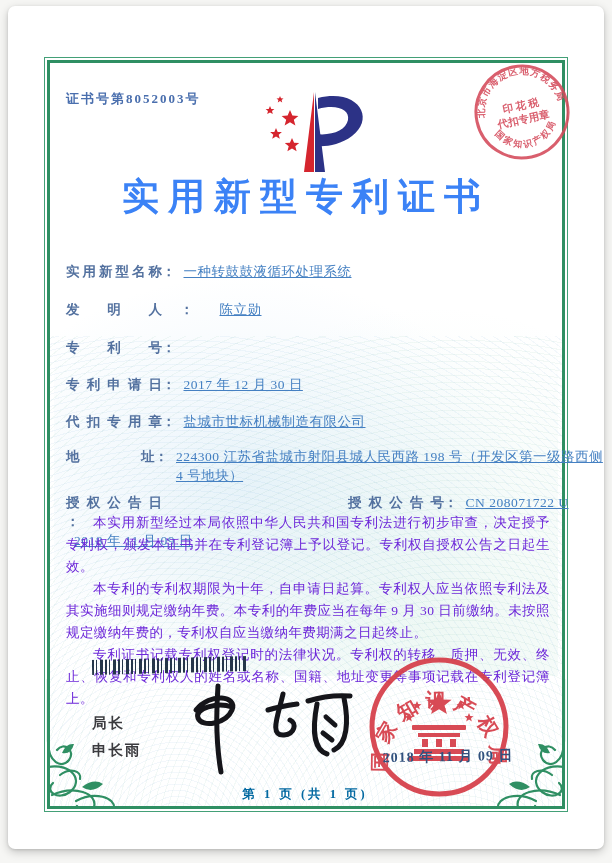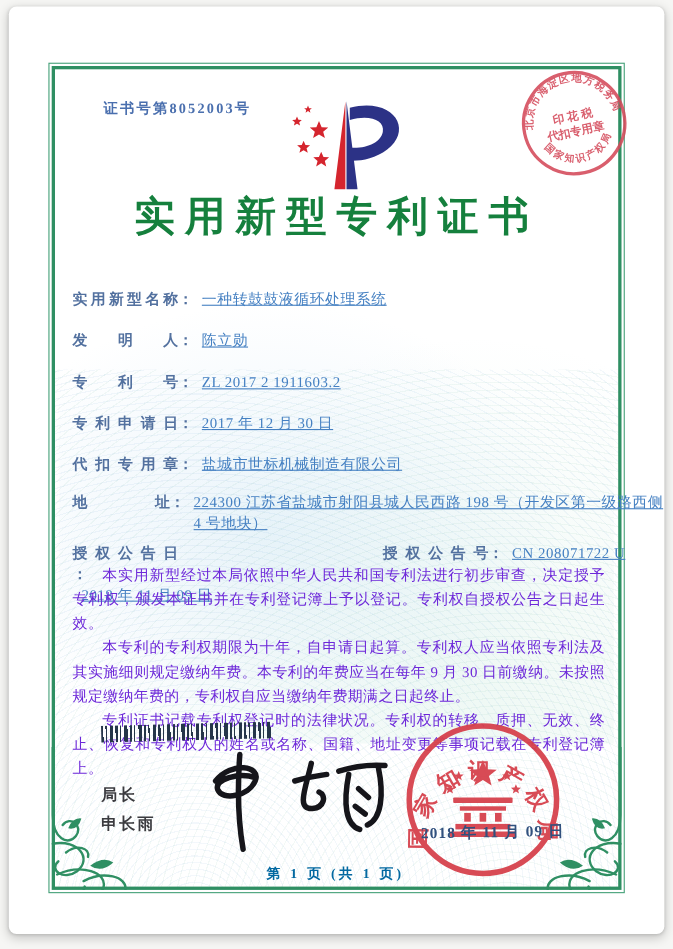--- a/index.html
+++ b/index.html
@@ -20,30 +20,30 @@
     background:
       repeating-radial-gradient(circle at 25% 105%, rgba(100,160,210,.10) 0 1px, transparent 1px 6px),
       repeating-radial-gradient(circle at 80% 115%, rgba(90,170,140,.09) 0 1px, transparent 1px 7px); }
 
   
   .frame-outer { position:absolute; left:36px; top:51px; right:36px; bottom:37px;
     border:1px solid #43a077; }
   .frame-inner { position:absolute; inset:2px; border:3px solid #2f8f63; }
 
   .cert-no { position:absolute; left:58px; top:84px; font-size:13px; letter-spacing:2px;
-    color:#4a6fae; font-weight:600;margin-left:28px; }
+    color:#4a6fae; font-weight:600; }
 
   
   .logo { position:absolute; left:238px; top:78px; }
 
   
   .stamp-top { position:absolute; left:464px; top:56px; transform:rotate(-12deg); opacity:.88; }
 
   .title { position:absolute; left:0; right:0; top:166px; text-align:center;
-    font-size:37px; font-weight:700; letter-spacing:9px; color:#15803d; }
+    font-size:37px; font-weight:700; letter-spacing:9px; color:#3b82f6; }
 
   
   .frow { position:absolute; display:flex; align-items:flex-start;
     font-size:13.5px; color:#4580c2; line-height:19px; }
   .flabel { display:inline-block; width:96px; text-align:justify; text-align-last:justify;
     color:#53719f; font-weight:600; }
   .colon { color:#53719f; font-weight:600; }
   .fvalue { margin-left:8px; letter-spacing:.5px;text-decoration:underline; }
   .addr-val { max-width:428px; }
 
@@ -150,29 +150,28 @@
       <text x="0" y="11" text-anchor="middle" font-size="10.5" font-weight="700" fill="#d4495a">代扣专用章</text>
     </svg>
 
     <div class="title">实用新型专利证书</div>
 
     <div class="frow" style="left:58px; top:256px;">
       <span class="flabel">实用新型名称</span>
         <span class="colon">：</span>
       <span class="fvalue">一种转鼓鼓液循环处理系统</span>
     </div>
-    <div class="frow" style="left:58px; top:294px;">
+    <div class="frow" style="left:58px; top:294px;gap:18px;">
       <span class="flabel">发明人</span>
         <span class="colon">：</span>
       <span class="fvalue">陈立勋</span>
     </div>
     <div class="frow" style="left:58px; top:332px;">
       <span class="flabel">专利号</span>
         <span class="colon">：</span>
-      <span class="fvalue">ZL 2017 2 1911603.2</span>
     </div>
     <div class="frow" style="left:58px; top:369px;">
       <span class="flabel">专利申请日</span>
         <span class="colon">：</span>
       <span class="fvalue">2017 年 12 月 30 日</span>
     </div>
     <div class="frow" style="left:58px; top:406px;">
       <span class="flabel">代扣专用章</span>
         <span class="colon">：</span>
       <span class="fvalue">盐城市世标机械制造有限公司</span>

